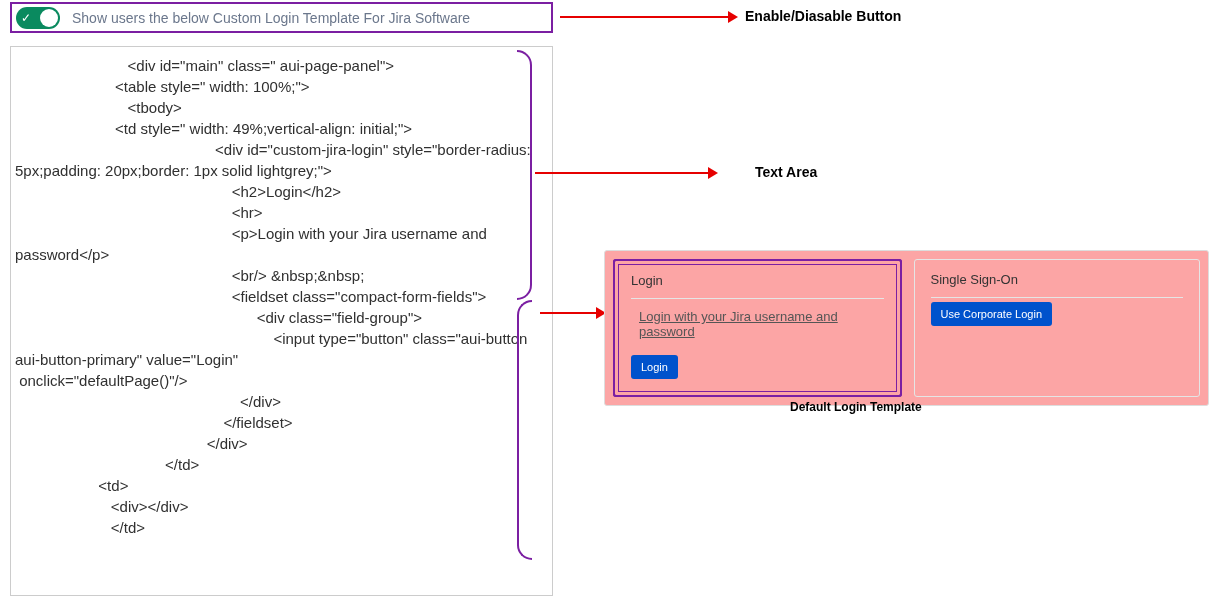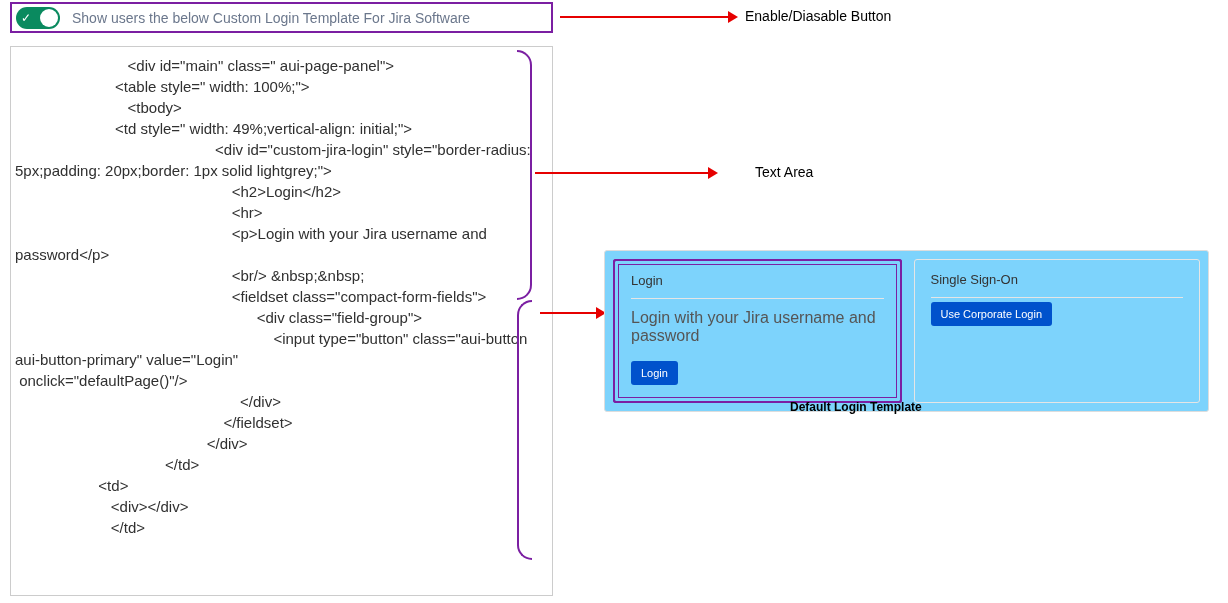--- a/index.html
+++ b/index.html
@@ -90,21 +90,21 @@
     border-bottom: 6px solid transparent;
   }
   .arrow.left::after {
     right: auto;
     left: -8px;
     border-left: none;
     border-right: 10px solid #e60000;
   }
   .anno-label {
     position: absolute;
-    font-weight: normal;
+    font-weight: bold;
     font-size: 14px;
     color: #000;
   }
 
   
   .bracket {
     position: absolute;
     border: 2px solid #7b1fa2;
     border-left: none;
     border-radius: 0 20px 20px 0;
@@ -114,21 +114,21 @@
   .preview-panel {
     position: absolute;
     left: 604px;
     top: 250px;
     width: 605px;
     border: 1px solid #ddd;
     border-radius: 3px;
     padding: 8px;
     display: flex;
     gap: 12px;
-    background: #7dd3fc;
+    background: #fca5a5;
   }
   .card {
     border: 1px solid #e5e5e5;
     border-radius: 3px;
     padding: 12px 16px 16px 16px;
     flex: 1;
     font-size: 12px;
   }
   .card.highlighted {
     outline: 2px solid #7b1fa2;
@@ -145,23 +145,24 @@
   }
   .card h3 {
     font-size: 13px;
     font-weight: normal;
     color: #333;
     margin: 0 0 4px 0;
     padding-bottom: 10px;
     border-bottom: 1px solid #e5e5e5;
   }
   .card p {
-    font-size: 16px;
+    font-size: 13px;
     color: #555;
-    margin: 10px 0 16px 0;
+    margin: 10px 0 16px 8px;
+    text-decoration: underline;
   }
   .btn-primary {
     background: #0052cc;
     color: #fff;
     border: none;
     font-size: 11px;
     padding: 6px 10px;
     border-radius: 3px;
     cursor: pointer;
   }

